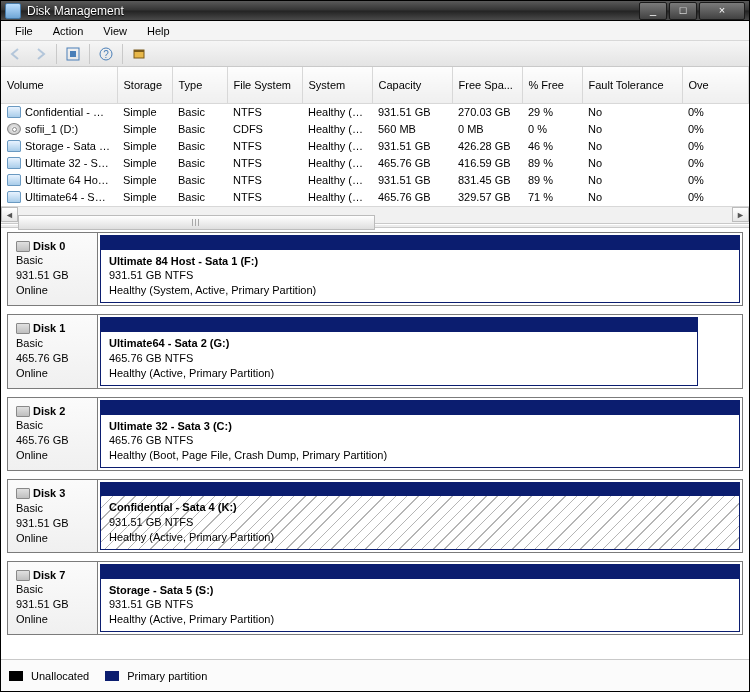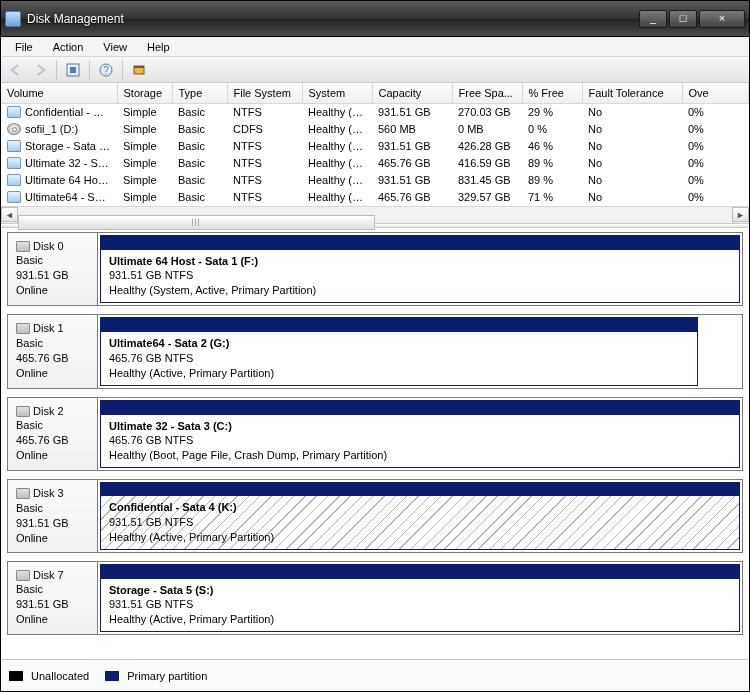--- a/index.html
+++ b/index.html
@@ -14,21 +14,21 @@
   }
   .window {
     width: 750px;
     height: 692px;
     border: 1px solid #000;
     background: #fff;
     display: flex;
     flex-direction: column;
   }
   .titlebar {
-    height: 36px;
+    height: 20px;
     background: linear-gradient(to bottom, #5a5a5a, #343434 48%, #222 52%, #4a4a4a);
     display: flex;
     align-items: center;
     padding: 0 4px;
     color: #fff;
     border-bottom: 1px solid #000;
   }
   .titlebar .app-icon { width: 16px; height: 16px; margin-right: 6px; background: linear-gradient(#bcdfff,#6fa6d6); border:1px solid #4679a6; border-radius:2px; }
   .titlebar .title { flex: 1; font-size: 12px; text-shadow: 0 1px 1px #000; }
   .win-controls { display: flex; gap: 2px; }
@@ -68,21 +68,21 @@
   .tool-btn.disabled svg { opacity: 0.35; }
   .tool-sep { width: 1px; height: 20px; background: #c9c9c9; margin: 0 3px; }
   .content { flex: 1; display: flex; flex-direction: column; overflow: hidden; }
 
   
   .table-wrap { border-bottom: 1px solid #c9c9c9; }
   table.vol { width: 100%; border-collapse: collapse; table-layout: fixed; }
   table.vol th {
     text-align: left;
     font-weight: normal;
-    padding: 4px 6px;
+    padding: 12px 6px;
     background: linear-gradient(#fdfdfd,#efefef);
     border-right: 1px solid #d8d8d8;
     border-bottom: 1px solid #d8d8d8;
     white-space: nowrap; overflow: hidden; text-overflow: ellipsis;
   }
   table.vol td {
     padding: 1px 6px;
     white-space: nowrap; overflow: hidden; text-overflow: ellipsis;
     height: 17px;
   }
@@ -125,21 +125,21 @@
     display: flex;
     background: #fff;
   }
   .disk .meta {
     width: 90px;
     padding: 6px 8px;
     border-right: 1px solid #7b7b7b;
     background: linear-gradient(#fbfbfb,#f0f0f0);
     line-height: 1.35;
   }
-  .disk .meta b { font-weight: normal; }
+  .disk .meta b { font-weight: bold; }
   .disk .meta .disk-icon { display:inline-block; width:14px; height:11px; background:linear-gradient(#e0e0e0,#bfbfbf); border:1px solid #888; border-radius:1px; vertical-align:-2px; margin-right:3px; }
   .disk .parts { flex:1; display:flex; flex-direction:column; }
   .partition {
     flex:1;
     border: 1px solid #0b1d6f;
     margin: 2px;
     display:flex; flex-direction:column;
   }
   .partition.hatched { border: none; margin: 2px; }
   .partition .stripe { height: 14px; background: #0b1d6f; }
@@ -347,21 +347,21 @@
           <div class="meta">
             <div><span class="disk-icon"></span><b>Disk 0</b></div>
             <div>Basic</div>
             <div>931.51 GB</div>
             <div>Online</div>
           </div>
           <div class="parts">
             <div class="partition">
               <div class="stripe"></div>
               <div class="body">
-                <div class="pname">Ultimate 64 Host - Sata 1  (F:)</div>
+                <div class="pname">Ultimate 84 Host - Sata 1  (F:)</div>
                 <div>931.51 GB NTFS</div>
                 <div>Healthy (System, Active, Primary Partition)</div>
               </div>
             </div>
           </div>
         </div>
         <div class="disk">
           <div class="meta">
             <div><span class="disk-icon"></span><b>Disk 1</b></div>
             <div>Basic</div>

